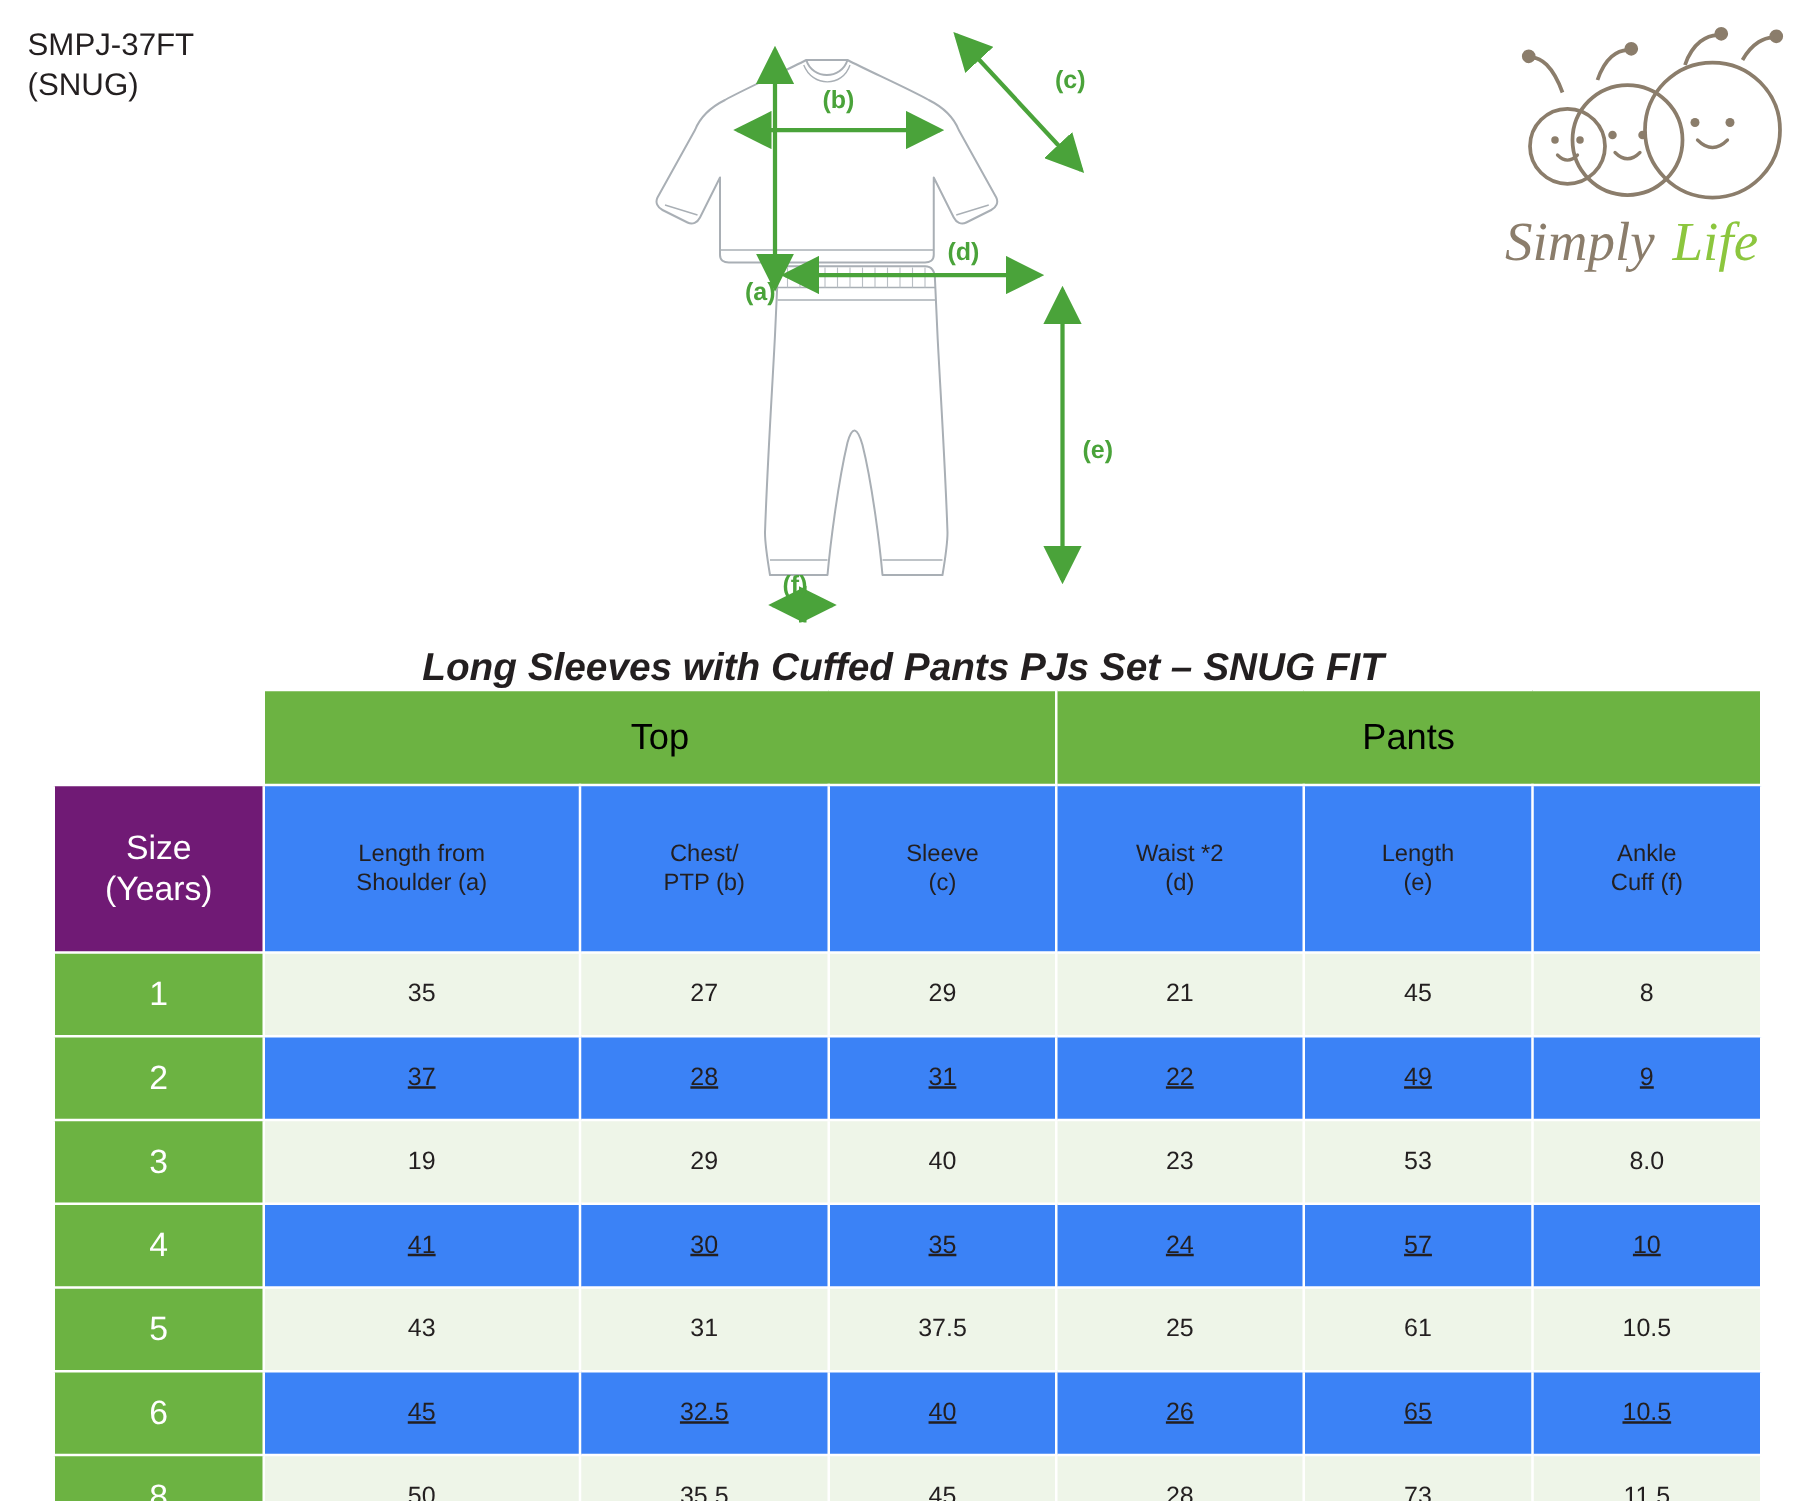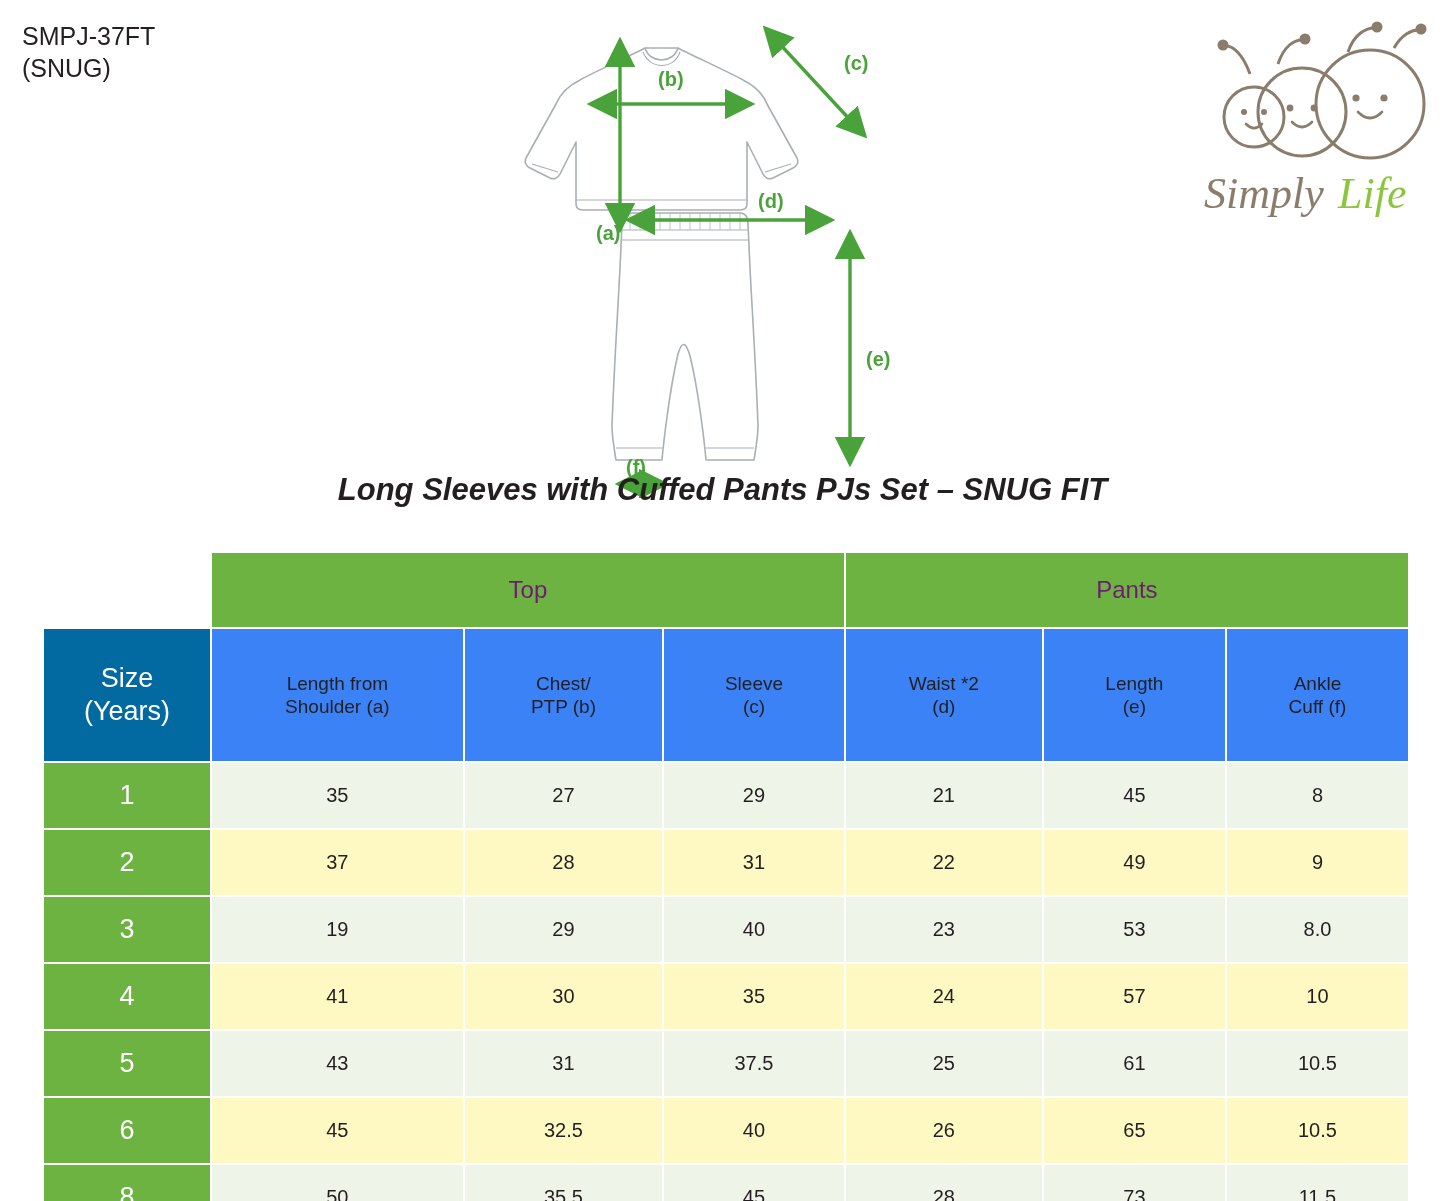--- a/index.html
+++ b/index.html
@@ -43,21 +43,21 @@
     top: 8px;
     left: 480px;
     width: 460px;
     height: 490px;
   }
   .diagram svg { display: block; }
 
   
   .chart-title {
     position: absolute;
-    top: 472px;
+    top: 516px;
     left: 0;
     width: 1445px;
     text-align: center;
     font-size: 31px;
     font-weight: bold;
     font-style: italic;
     color: #231f20;
   }
 
   
@@ -79,57 +79,57 @@
     font-weight: normal;
   }
   
   .grp-blank {
     background: #ffffff;
     border-left: 2px solid #ffffff !important;
     border-top: 2px solid #ffffff !important;
   }
   .grp-head {
     background: #6cb342;
-    color: #701a75;
-    font-size: 24px;
+    color: #000000;
+    font-size: 29px;
     font-weight: bold;
     height: 72px;
   }
   
   .col-head {
     background: #3b82f6;
     color: #231f20;
     font-size: 19px;
     height: 128px;
     line-height: 1.22;
     padding: 2px 4px;
     border-color: #ffffff;
   }
   .size-head {
-    background: #0369a1;
+    background: #701a75;
     color: #ffffff;
     font-size: 27px;
     font-weight: bold;
     line-height: 1.22;
   }
   
   td.size-cell {
     background: #6cb342;
     color: #ffffff;
     font-size: 27px;
     font-weight: bold;
     height: 63px;
   }
   td.val {
     font-size: 20px;
     color: #231f20;
     height: 63px;
   }
   tr.row-a td.val { background: #eef5e8; }
-  tr.row-b td.val { background: #fef9c3; }
+  tr.row-b td.val { background: #3b82f6; text-decoration: underline; }
 
   
   col.c-size  { width: 12.3%; }
   col.c-a     { width: 18.5%; }
   col.c-b     { width: 14.6%; }
   col.c-c     { width: 13.3%; }
   col.c-d     { width: 14.5%; }
   col.c-e     { width: 13.4%; }
   col.c-f     { width: 13.4%; }
 </style>

